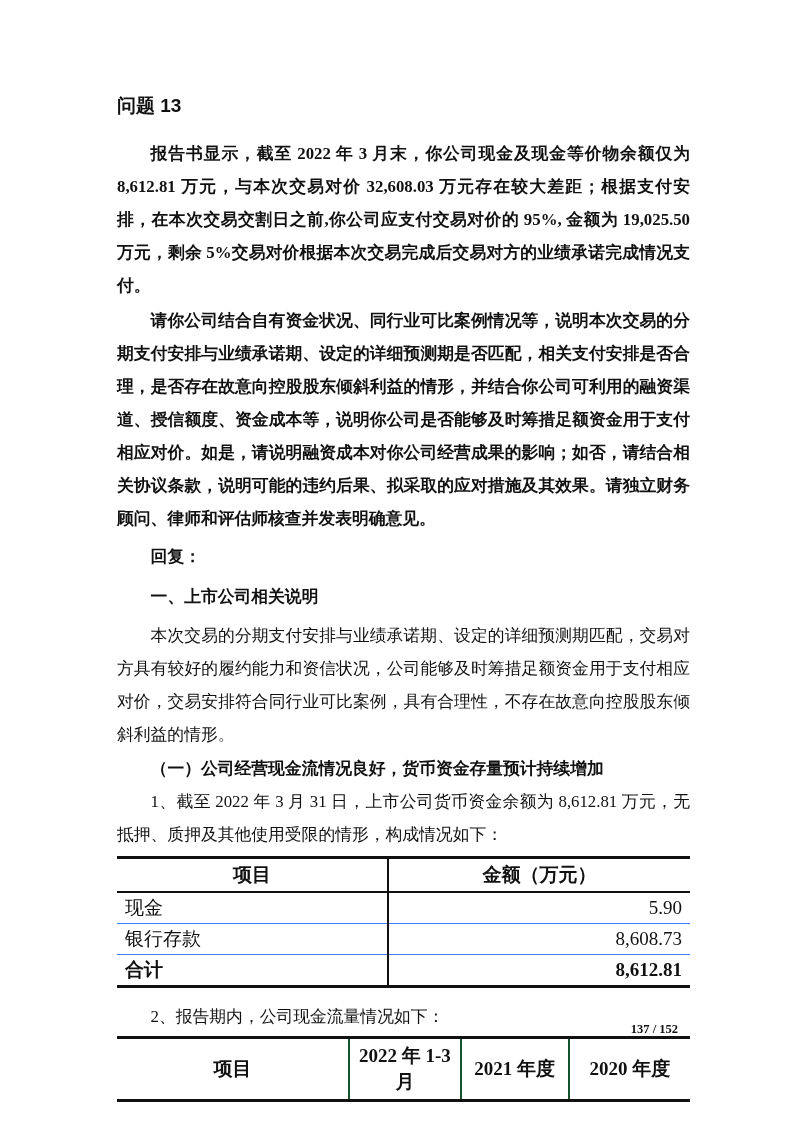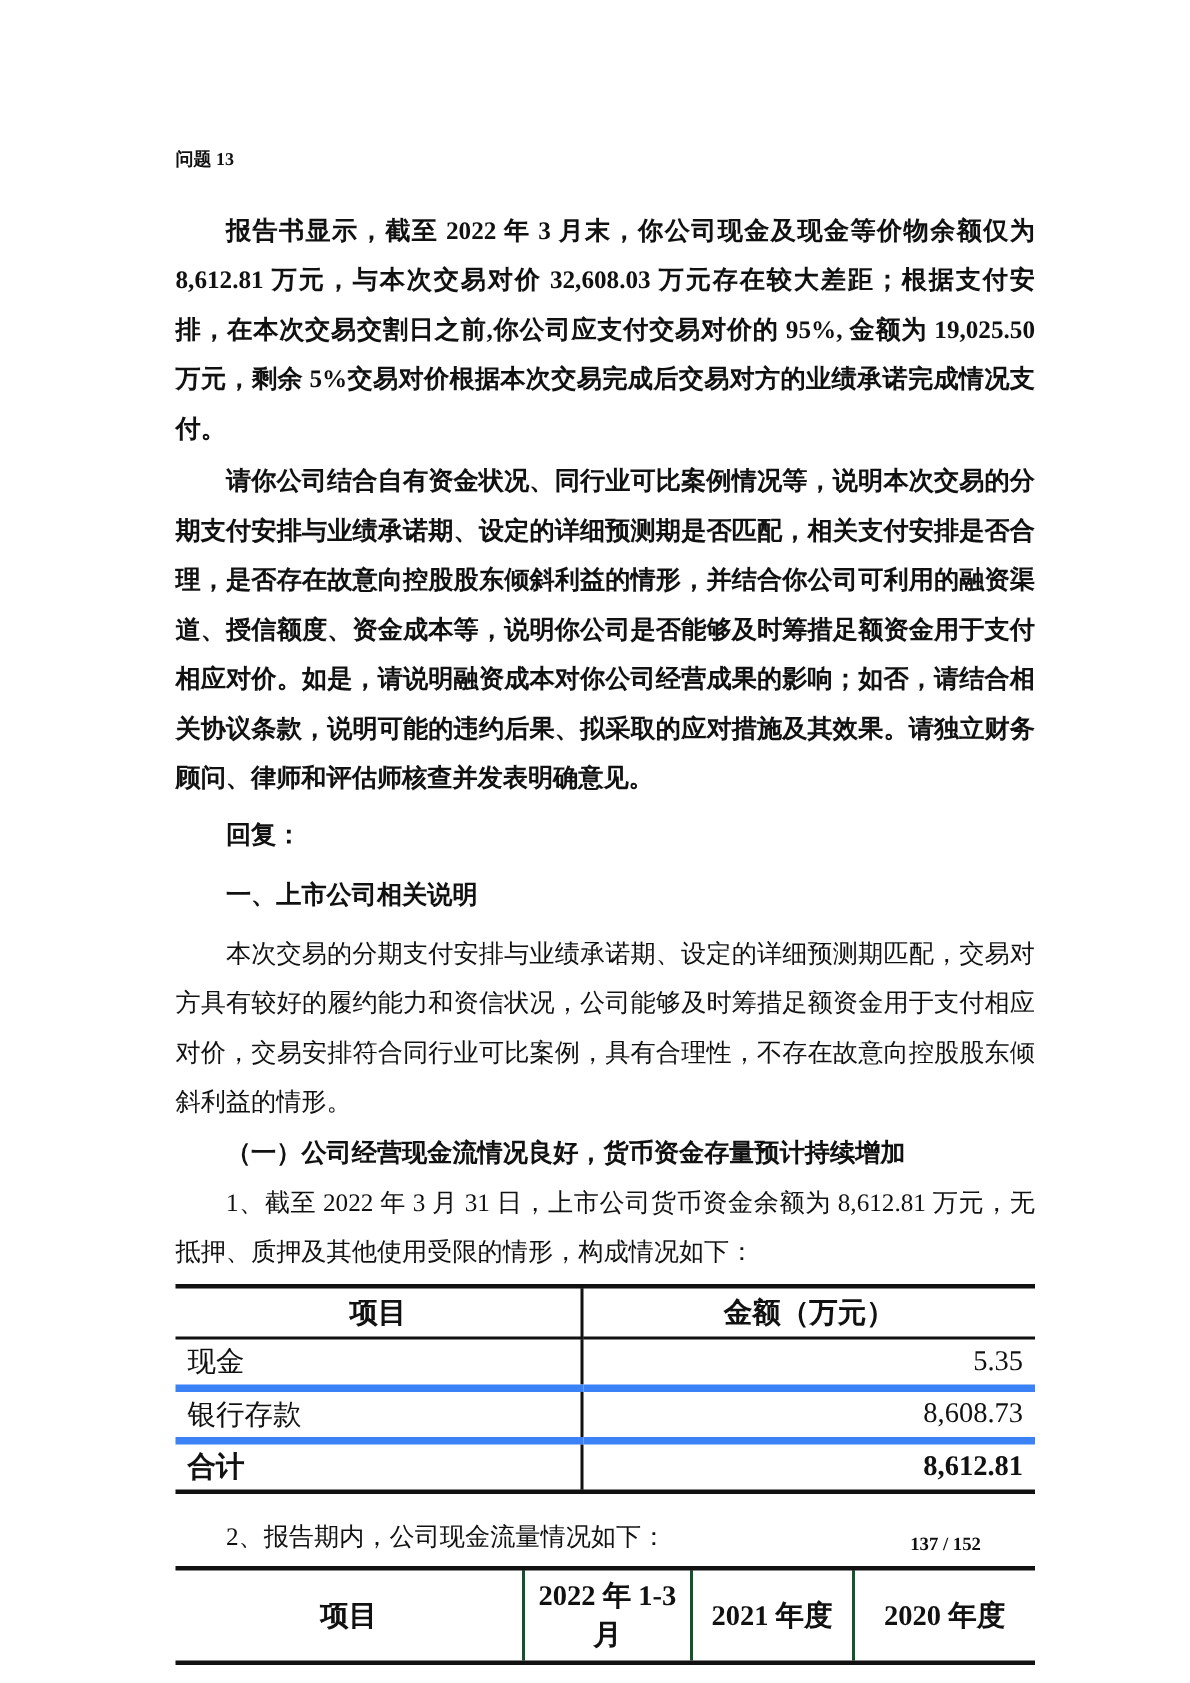--- a/index.html
+++ b/index.html
@@ -13,23 +13,23 @@
   .page {
     position: relative;
     width: 793px; height: 1122px;
     background: #ffffff;
   }
   .content {
     padding: 95px 103px 0 117px;
   }
   
   .doc-title {
-    font-family: Liberation Serif, serif;
-    font-weight: bold;
-    font-size: 12px;
+    font-family: Liberation Sans, sans-serif;
+    font-weight: bold;
+    font-size: 19px;
     line-height: 22px;
     margin-bottom: 20px;
   }
   
   .q-para {
     font-weight: bold;
     font-size: 16.8px;
     line-height: 33px;
     text-align: justify;
     text-indent: 2em;
@@ -84,21 +84,21 @@
   .table1 th {
     font-weight: bold;
     text-align: center;
     padding: 3px 8px;
     height: 22px;
     border-bottom: 2px solid #111;
   }
   .table1 td {
     padding: 2px 8px;
     height: 22px;
-    border-bottom: 5px solid #3b82f6;
+    border-bottom: 1px solid #3b82f6;
   }
   .table1 tr:last-child td { border-bottom: none; }
   .table1 th:first-child,
   .table1 td:first-child { border-right: 2px solid #111; }
   .table1 .cell-num { text-align: right; }
   .table1 .total-row td { font-weight: bold; }
   .table1 .total-row td:first-child { text-align: left; font-family: Liberation Mono, monospace; }
   
   .unit-label {
     text-align: right;
@@ -116,21 +116,21 @@
     text-align: center;
     padding: 4px 4px;
     height: 24px;
     border-bottom: 3px solid #111;
   }
   .table2 th + th { border-left: 2px solid #14532d; }
   
   .page-footer {
     position: absolute;
     top: 1022px;
-    right: 139px;
+    right: 115px;
     font-weight: bold;
     font-size: 12.5px;
   }
 </style>
 </head>
 <body>
 
 <div class="page">
   <div class="content">
 
@@ -157,21 +157,21 @@
       </colgroup>
       <thead>
         <tr>
           <th>项目</th>
           <th>金额（万元）</th>
         </tr>
       </thead>
       <tbody>
         <tr>
           <td>现金</td>
-          <td class="cell-num">5.35</td>
+          <td class="cell-num">5.90</td>
         </tr>
         <tr>
           <td>银行存款</td>
           <td class="cell-num">8,608.73</td>
         </tr>
         <tr class="total-row">
           <td>合计</td>
           <td class="cell-num">8,612.81</td>
         </tr>
       </tbody>

